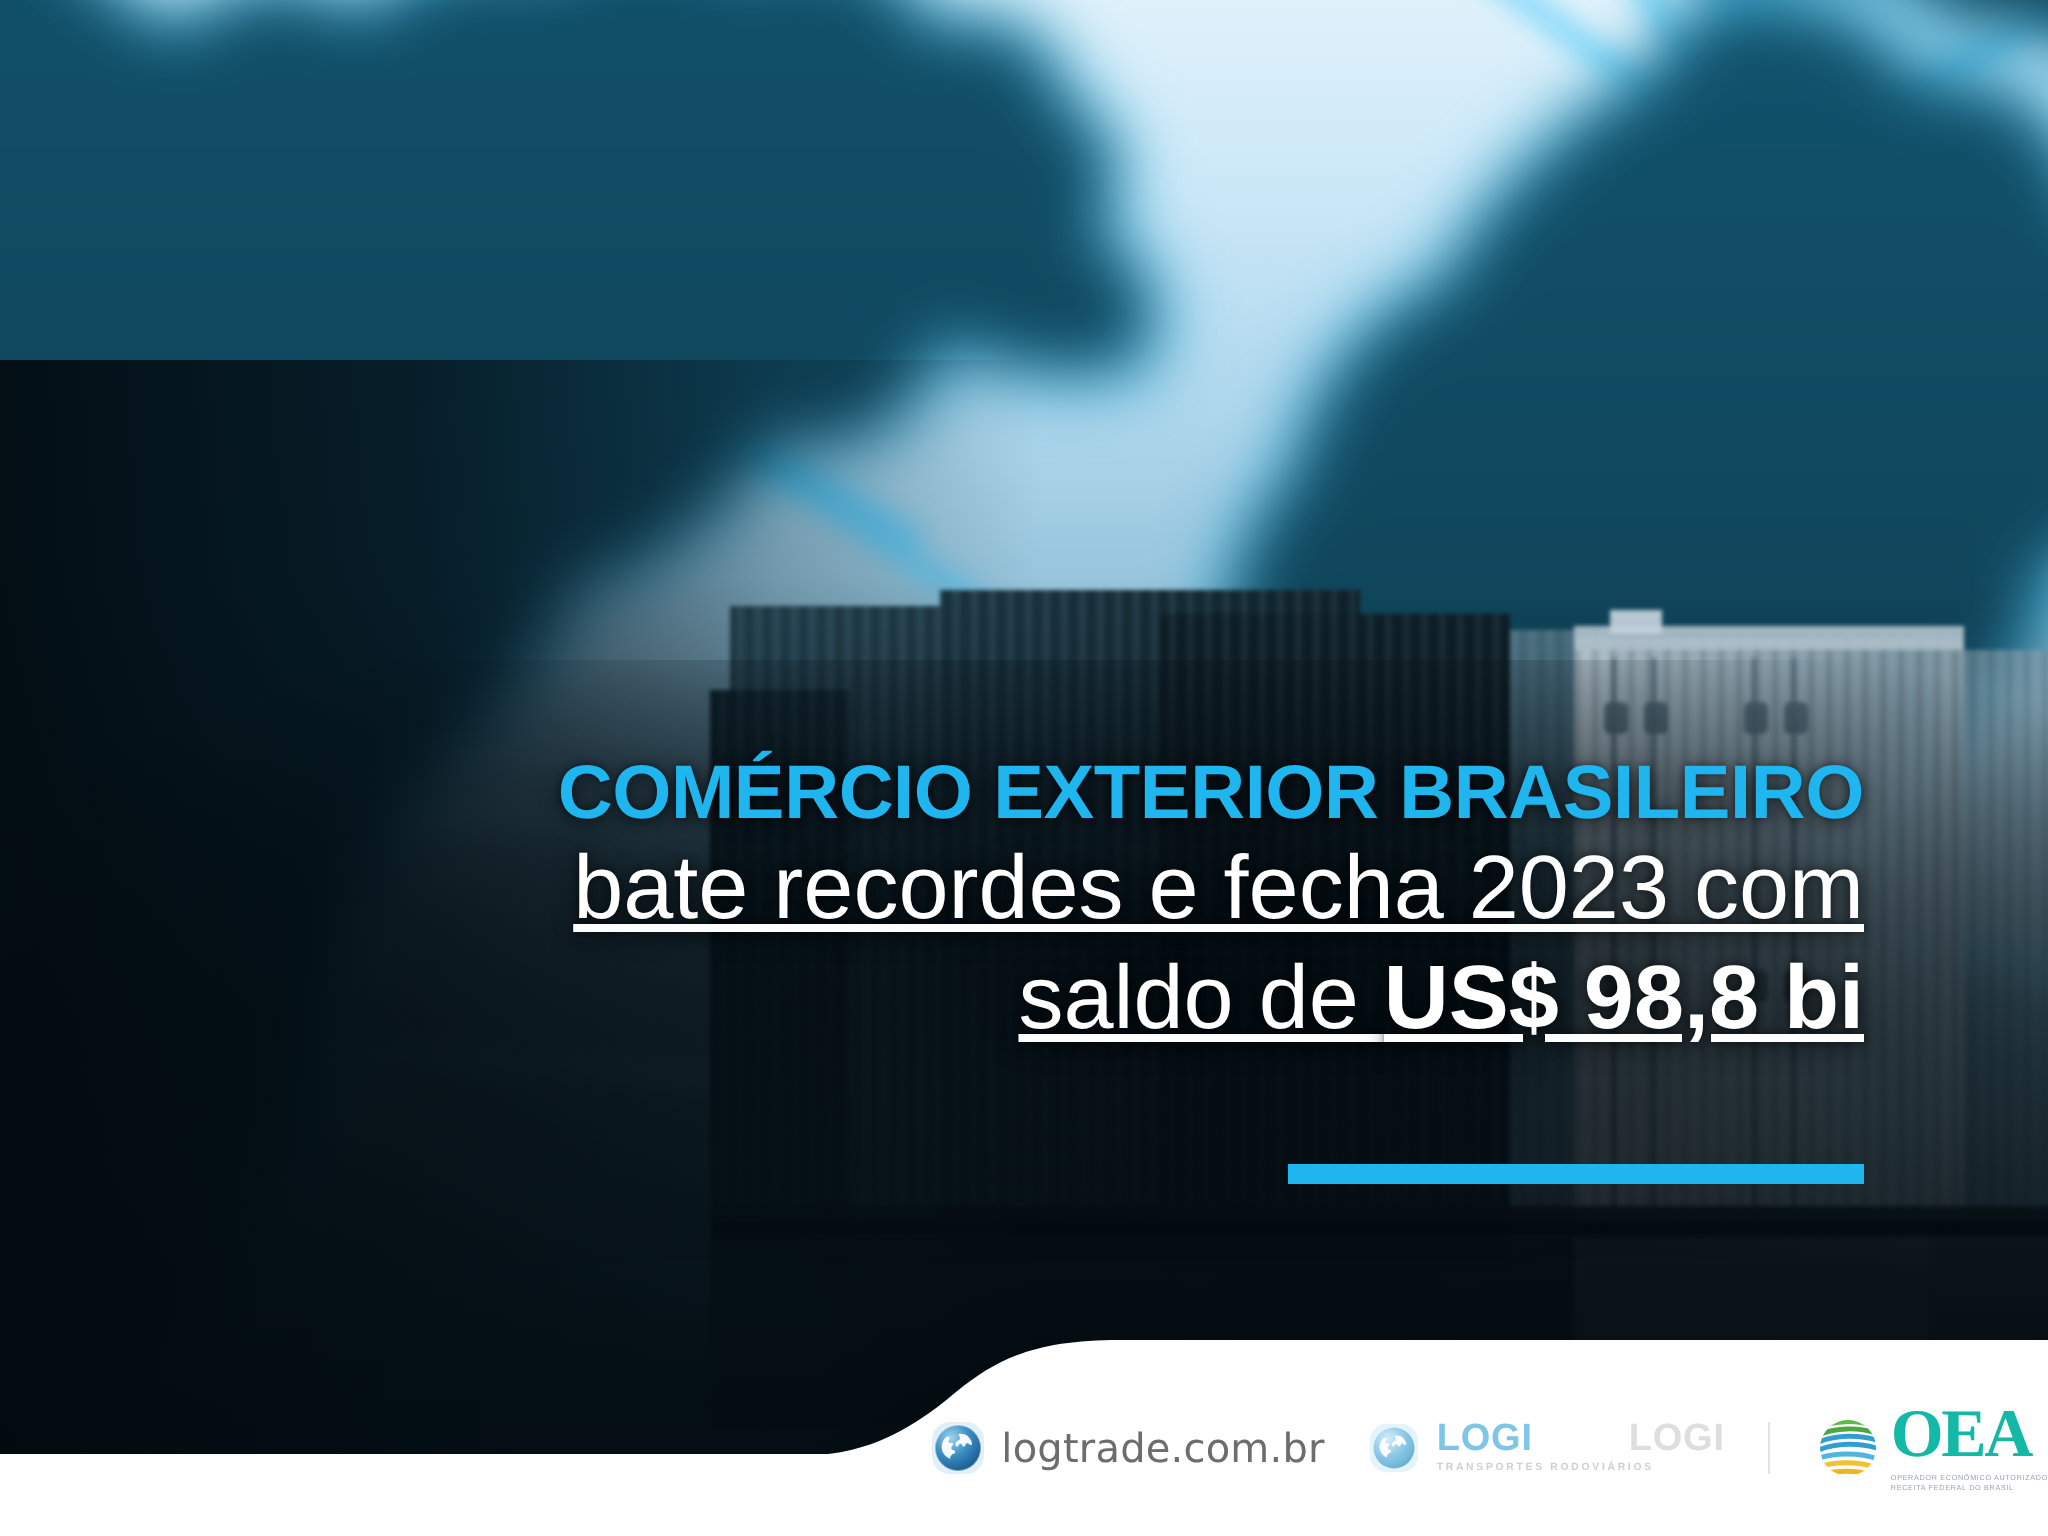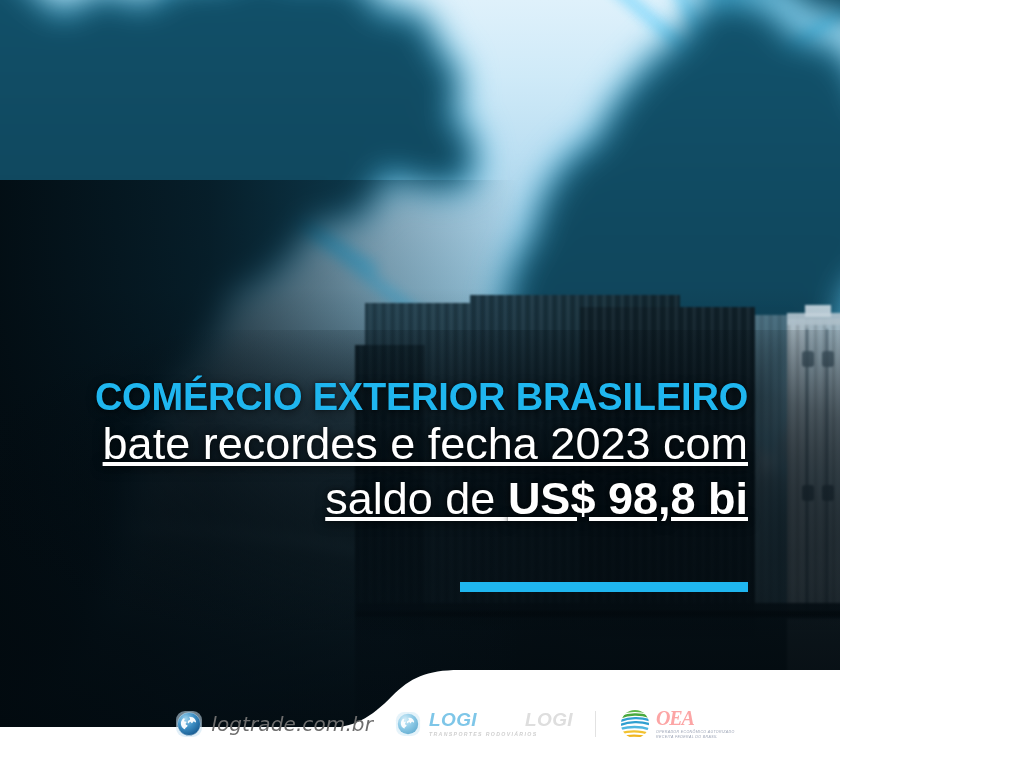--- a/index.html
+++ b/index.html
@@ -7,21 +7,21 @@
     margin: 0;
     padding: 0;
     background: #ffffff;
   }
   body {
     font-family: "Liberation Sans", sans-serif;
   }
 
   #poster {
     position: relative;
-    width: 840px;
+    width: 1024px;
     height: 768px;
     overflow: hidden;
     background: #0a1419;
   }
 
   
   .bg-layer {
     position: absolute;
     inset: 0;
     overflow: hidden;
@@ -147,24 +147,23 @@
     width: 100%;
     height: 100%;
   }
   .footer-inner {
     position: absolute;
     left: 0; right: 0;
     bottom: 0;
     height: 88px;
     display: flex;
     align-items: center;
-    justify-content: center;
+    justify-content: flex-end;
     gap: 22px;
     padding-left: 70px;
-    font-style: italic;
   }
 
   .logo {
     display: flex;
     align-items: center;
     gap: 8px;
   }
   .logo-sep {
     width: 1px;
     height: 26px;
@@ -193,23 +192,23 @@
     font-size: 5.2px;
     letter-spacing: 1.35px;
     color: #cfcfcf;
     margin-top: 3px;
     font-weight: bold;
   }
 
   .oea-wrap { display:flex; align-items:center; gap: 4px; }
   .oea-text-wrap { display:flex; flex-direction:column; line-height:1; }
   .oea-main {
-    font-size: 20px;
+    font-size: 34px;
     font-weight: bold;
-    color: #fca5a5;
+    color: #14b8a6;
     letter-spacing: -1.2px;
     font-family: "Liberation Serif", serif;
   }
   .oea-sub {
     font-size: 3.6px;
     letter-spacing: .35px;
     color: #9aa2b4;
     margin-top: 2px;
   }
   .oea-sub div { line-height: 1.5; }

